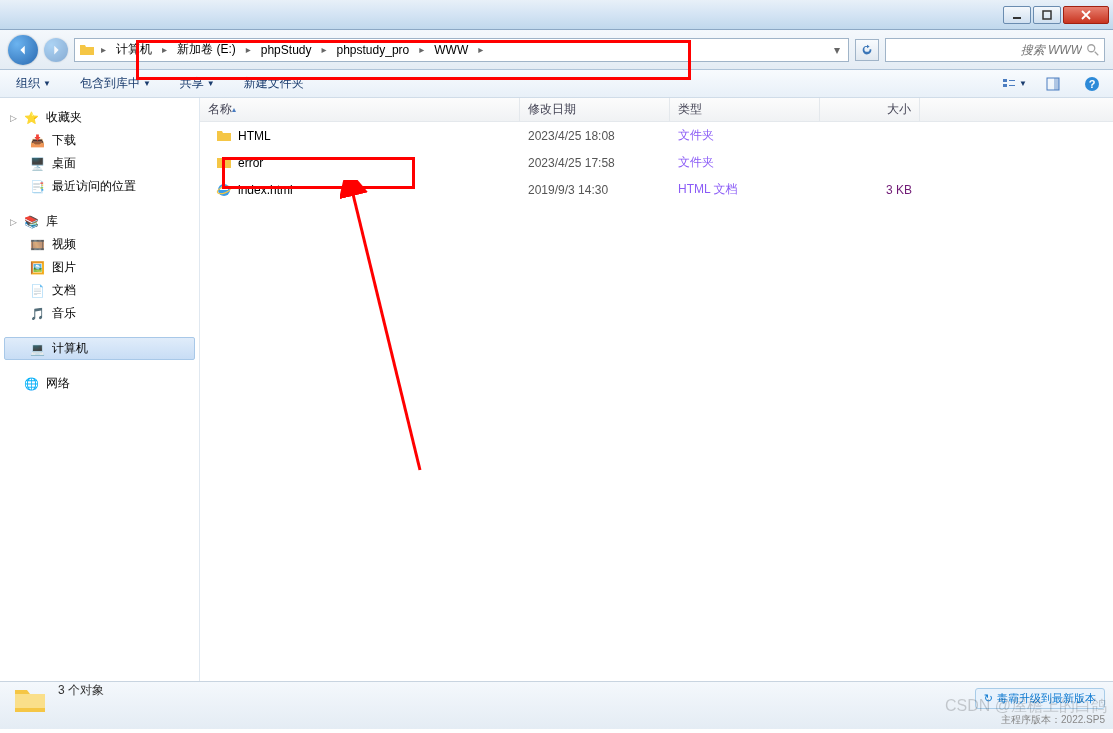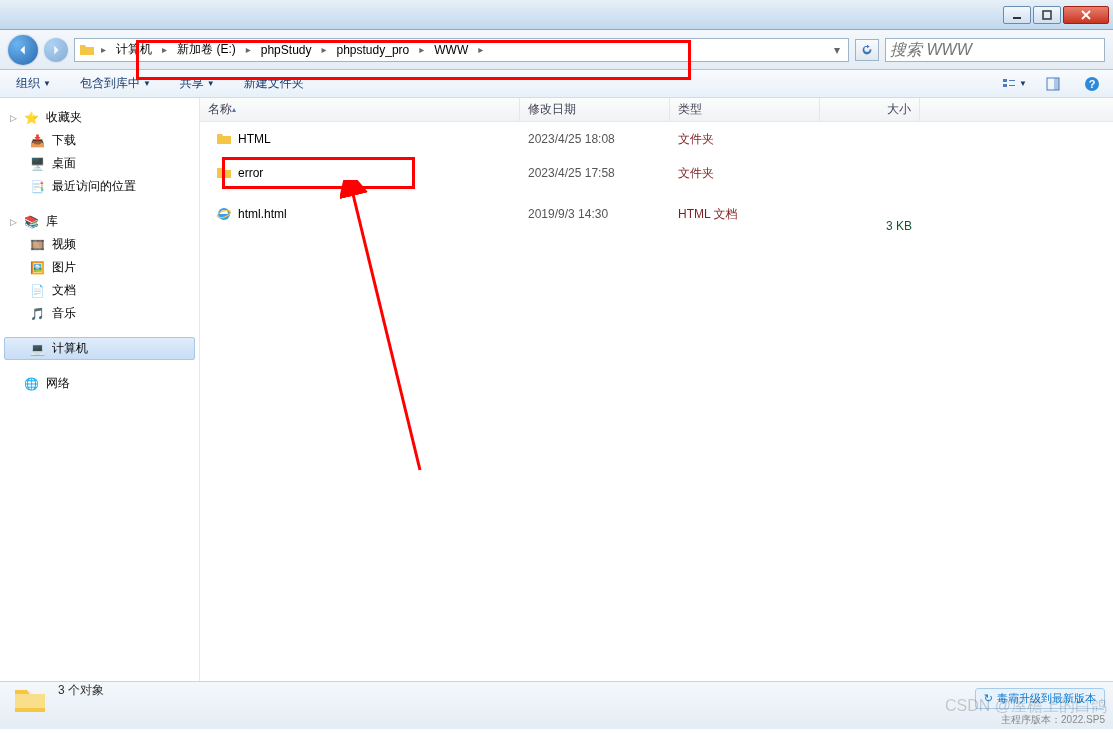--- a/index.html
+++ b/index.html
@@ -16,21 +16,21 @@
 .addr-row { height: 40px; background: linear-gradient(#f4f8fc,#e4ecf4); border-bottom:1px solid #b0c4d8; display:flex; align-items:center; padding:4px 8px; gap:6px; }
 .nav-btn { width:30px; height:30px; border-radius:50%; background: radial-gradient(circle at 30% 30%,#6cb4f0,#2868b0); display:flex; align-items:center; justify-content:center; cursor:pointer; box-shadow: 0 0 2px rgba(0,0,0,.3); }
 .nav-btn.fwd { width:24px; height:24px; opacity:.5; }
 .nav-btn svg { fill:#fff; width:14px; height:14px; }
 .address-bar { flex:1; height:24px; background:#fff; border:1px solid #a0b4c8; display:flex; align-items:center; padding:0 4px; gap:4px; }
 .crumb { padding:0 4px; cursor:pointer; color:#000; }
 .crumb-sep { color:#666; font-size:10px; padding:0 2px; }
 .addr-drop { margin-left:auto; color:#666; padding:0 4px; cursor:pointer; }
 .refresh-btn { width:24px; height:22px; border:1px solid #a0b4c8; background:linear-gradient(#f8fbfe,#e0e8f0); display:flex; align-items:center; justify-content:center; cursor:pointer; }
 .search-box { width:220px; height:24px; background:#fff; border:1px solid #a0b4c8; display:flex; align-items:center; padding:0 4px; gap:4px; }
-.search-box input { border:0; outline:0; flex:1; font-size:16px; font-style:italic; color:#be185d; background:transparent; }
+.search-box input { border:0; outline:0; flex:1; font-size:12px; font-style:italic; color:#be185d; background:transparent;text-align:right; }
 .search-ico { width:14px; height:14px; opacity:.6; }
 
 
 .toolbar { height:28px; background:linear-gradient(#f8fbfe,#e8f0f8); border-bottom:1px solid #d0dce8; display:flex; align-items:center; padding:0 8px; gap:13px; }
 .tb-item { padding:4px 8px; color:#1a3c6e; cursor:pointer; display:flex; align-items:center; gap:3px; border-radius:2px; }
 .tb-drop { font-size:8px; color:#1a3c6e; }
 .tb-spacer { flex:1; }
 .tb-icon-btn { width:26px; height:22px; display:flex; align-items:center; justify-content:center; cursor:pointer; border-radius:2px; color:#1a3c6e; }
 
 
@@ -49,22 +49,22 @@
 .col-h { padding:4px 8px; color:#445; border-right:1px solid #e4e8ec; cursor:pointer; display:flex; align-items:center; gap:0; }
 .col-name { width:320px; }
 .col-date { width:150px; }
 .col-type { width:150px; }
 .col-size { width:100px; text-align:right; justify-content:flex-end; }
 .sort-ind { color:#4a7cc0; font-size:8px; }
 .row { display:flex; padding:3px 0; cursor:pointer; }
 .cell { padding:2px 8px; display:flex; align-items:center; gap:6px; }
 .c-name { width:320px; padding-left:16px; }
 .c-date { width:150px; color:#555; }
-.c-type { width:150px; color:#7f1d1d; }
-.c-size { width:100px; text-align:right; justify-content:flex-end; color:#14532d;margin-top:24px; }
+.c-type { width:150px; color:#8b5cf6; }
+.c-size { width:100px; text-align:right; justify-content:flex-end; color:#701a75; }
 
 
 .statusbar { height:48px; background:linear-gradient(#f4f8fc,#e4ecf4); border-top:1px solid #c8d4e0; display:flex; align-items:flex-start; padding:0 12px; gap:10px; position:relative; }
 .big-folder { width:36px; height:36px; }
 .status-text { color:#333; }
 .bottom-right { position:absolute; right:8px; bottom:20px; font-size:11px; color:#0b78d0; background:#e8f2fc; border:1px solid #a8cce8; border-radius:3px; padding:2px 8px; display:flex; align-items:center; gap:4px; cursor:pointer; }
 .version-txt { position:absolute; right:8px; bottom:2px; font-size:10px; color:#888; }
 
 
 .anno-box { position:absolute; border:3px solid #ff0000; pointer-events:none; z-index:50; }
@@ -283,21 +283,21 @@
     </div>
     <div class="row">
       <div class="cell c-name">
           <span class="ico">
             <svg viewBox="0 0 16 16">
               <circle cx="8" cy="8" r="6" fill="#3a9de8"></circle>
               <path d="M4 8a4 4 0 0 1 8 0H4" fill="#fff"></path>
               <ellipse cx="8" cy="8" rx="7" ry="3" fill="none" stroke="#f5c645" stroke-width="1.2" transform="rotate(-20 8 8)"></ellipse>
             </svg>
           </span>
-          <span>html.html</span>
+          <span>index.html</span>
         </div>
       <div class="cell c-date">2019/9/3 14:30</div>
       <div class="cell c-type">HTML 文档</div>
       <div class="cell c-size">3 KB</div>
     </div>
   </div>
 </div>
 
 <div class="statusbar">
   <svg class="big-folder" viewBox="0 0 36 36">

